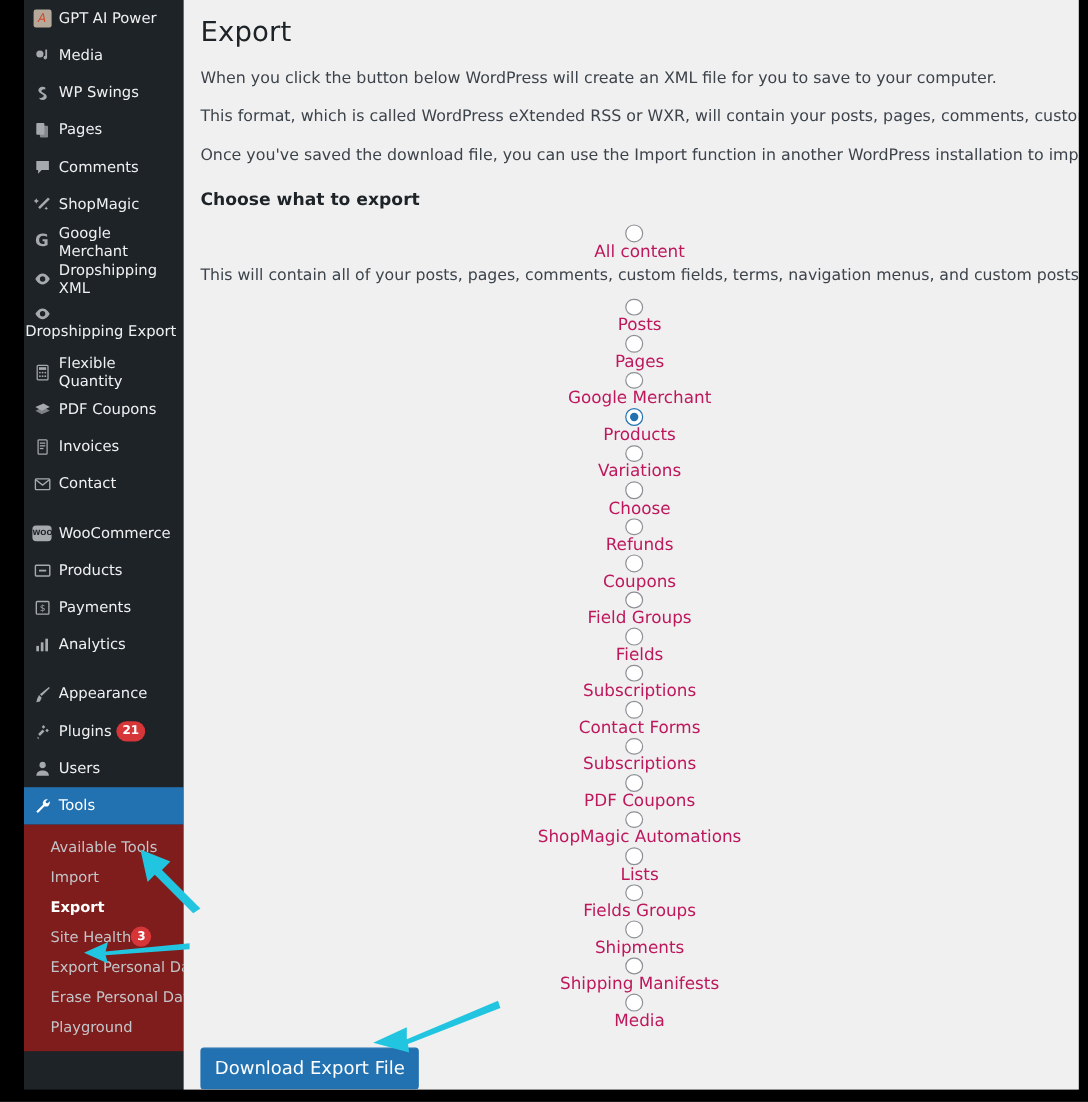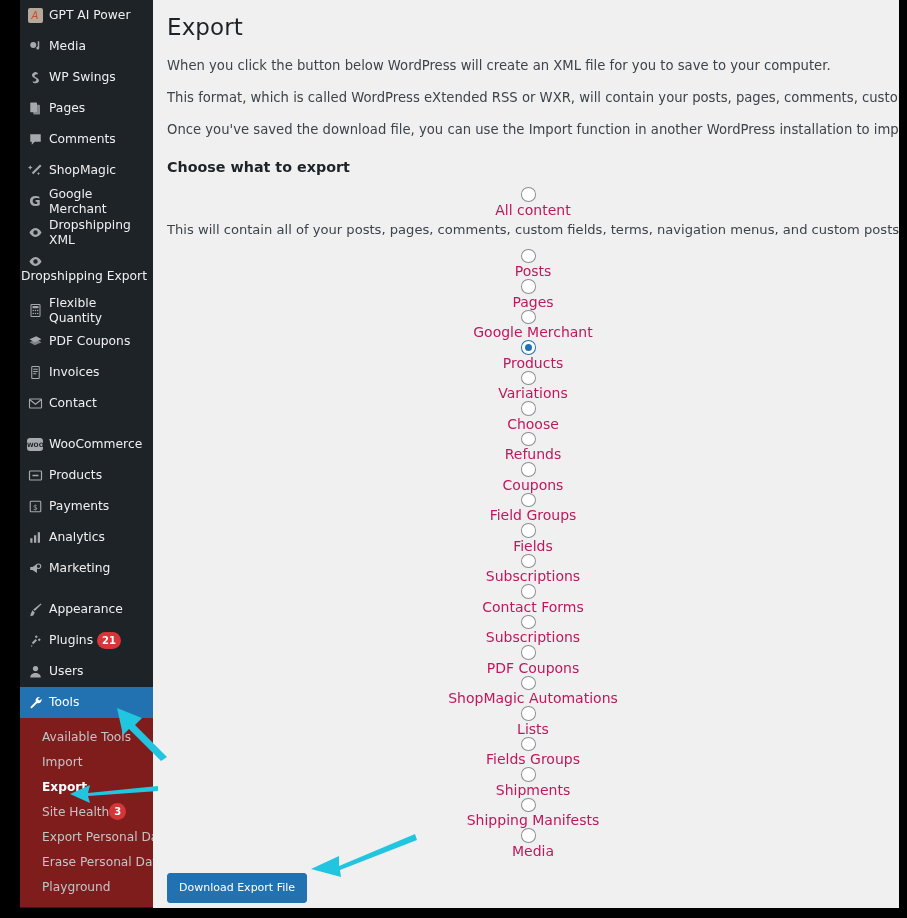--- a/index.html
+++ b/index.html
@@ -138,21 +138,21 @@
     color: #3c434a;
     white-space: nowrap;
   }
   #download-btn {
     margin-top: 14px;
     display: inline-block;
     background: #2271b1;
     border: 1px solid #2271b1;
     border-radius: 3px;
     color: #fff;
-    font-size: 11px;
+    font-size: 15px;
     padding: 7px 11px 8px 11px;
     cursor: pointer;
     font-family: inherit;
   }
 
   
   .arrow-svg {
     position: absolute;
     pointer-events: none;
   }
@@ -308,29 +308,20 @@
         <div class="menu-item">
           <span class="ico">
             <svg width="15" height="15" viewBox="0 0 20 20" fill="currentColor">
               <rect x="3" y="11" width="3" height="6"></rect>
               <rect x="8" y="7" width="3" height="10"></rect>
               <rect x="13" y="3" width="3" height="14"></rect>
             </svg>
           </span>
           <span class="lbl">Analytics</span>
         </div>
-        <div class="menu-item">
-          <span class="ico">
-            <svg width="15" height="15" viewBox="0 0 20 20" fill="currentColor">
-              <path d="M3 8v4h3l6 4V4L6 8z"></path>
-              <circle cx="14" cy="7" r="3" fill="none" stroke="currentColor" stroke-width="1.4"></circle>
-            </svg>
-          </span>
-          <span class="lbl">Marketing</span>
-        </div>
         <div class="menu-sep"></div>
         <div class="menu-item">
           <span class="ico">
             <svg width="15" height="15" viewBox="0 0 20 20" fill="currentColor">
               <path d="M17 2l1 1-9 9-2-2z"></path>
               <path d="M6 11l3 3-2 4-4 1 1-4z"></path>
             </svg>
           </span>
           <span class="lbl">Appearance</span>
         </div>

